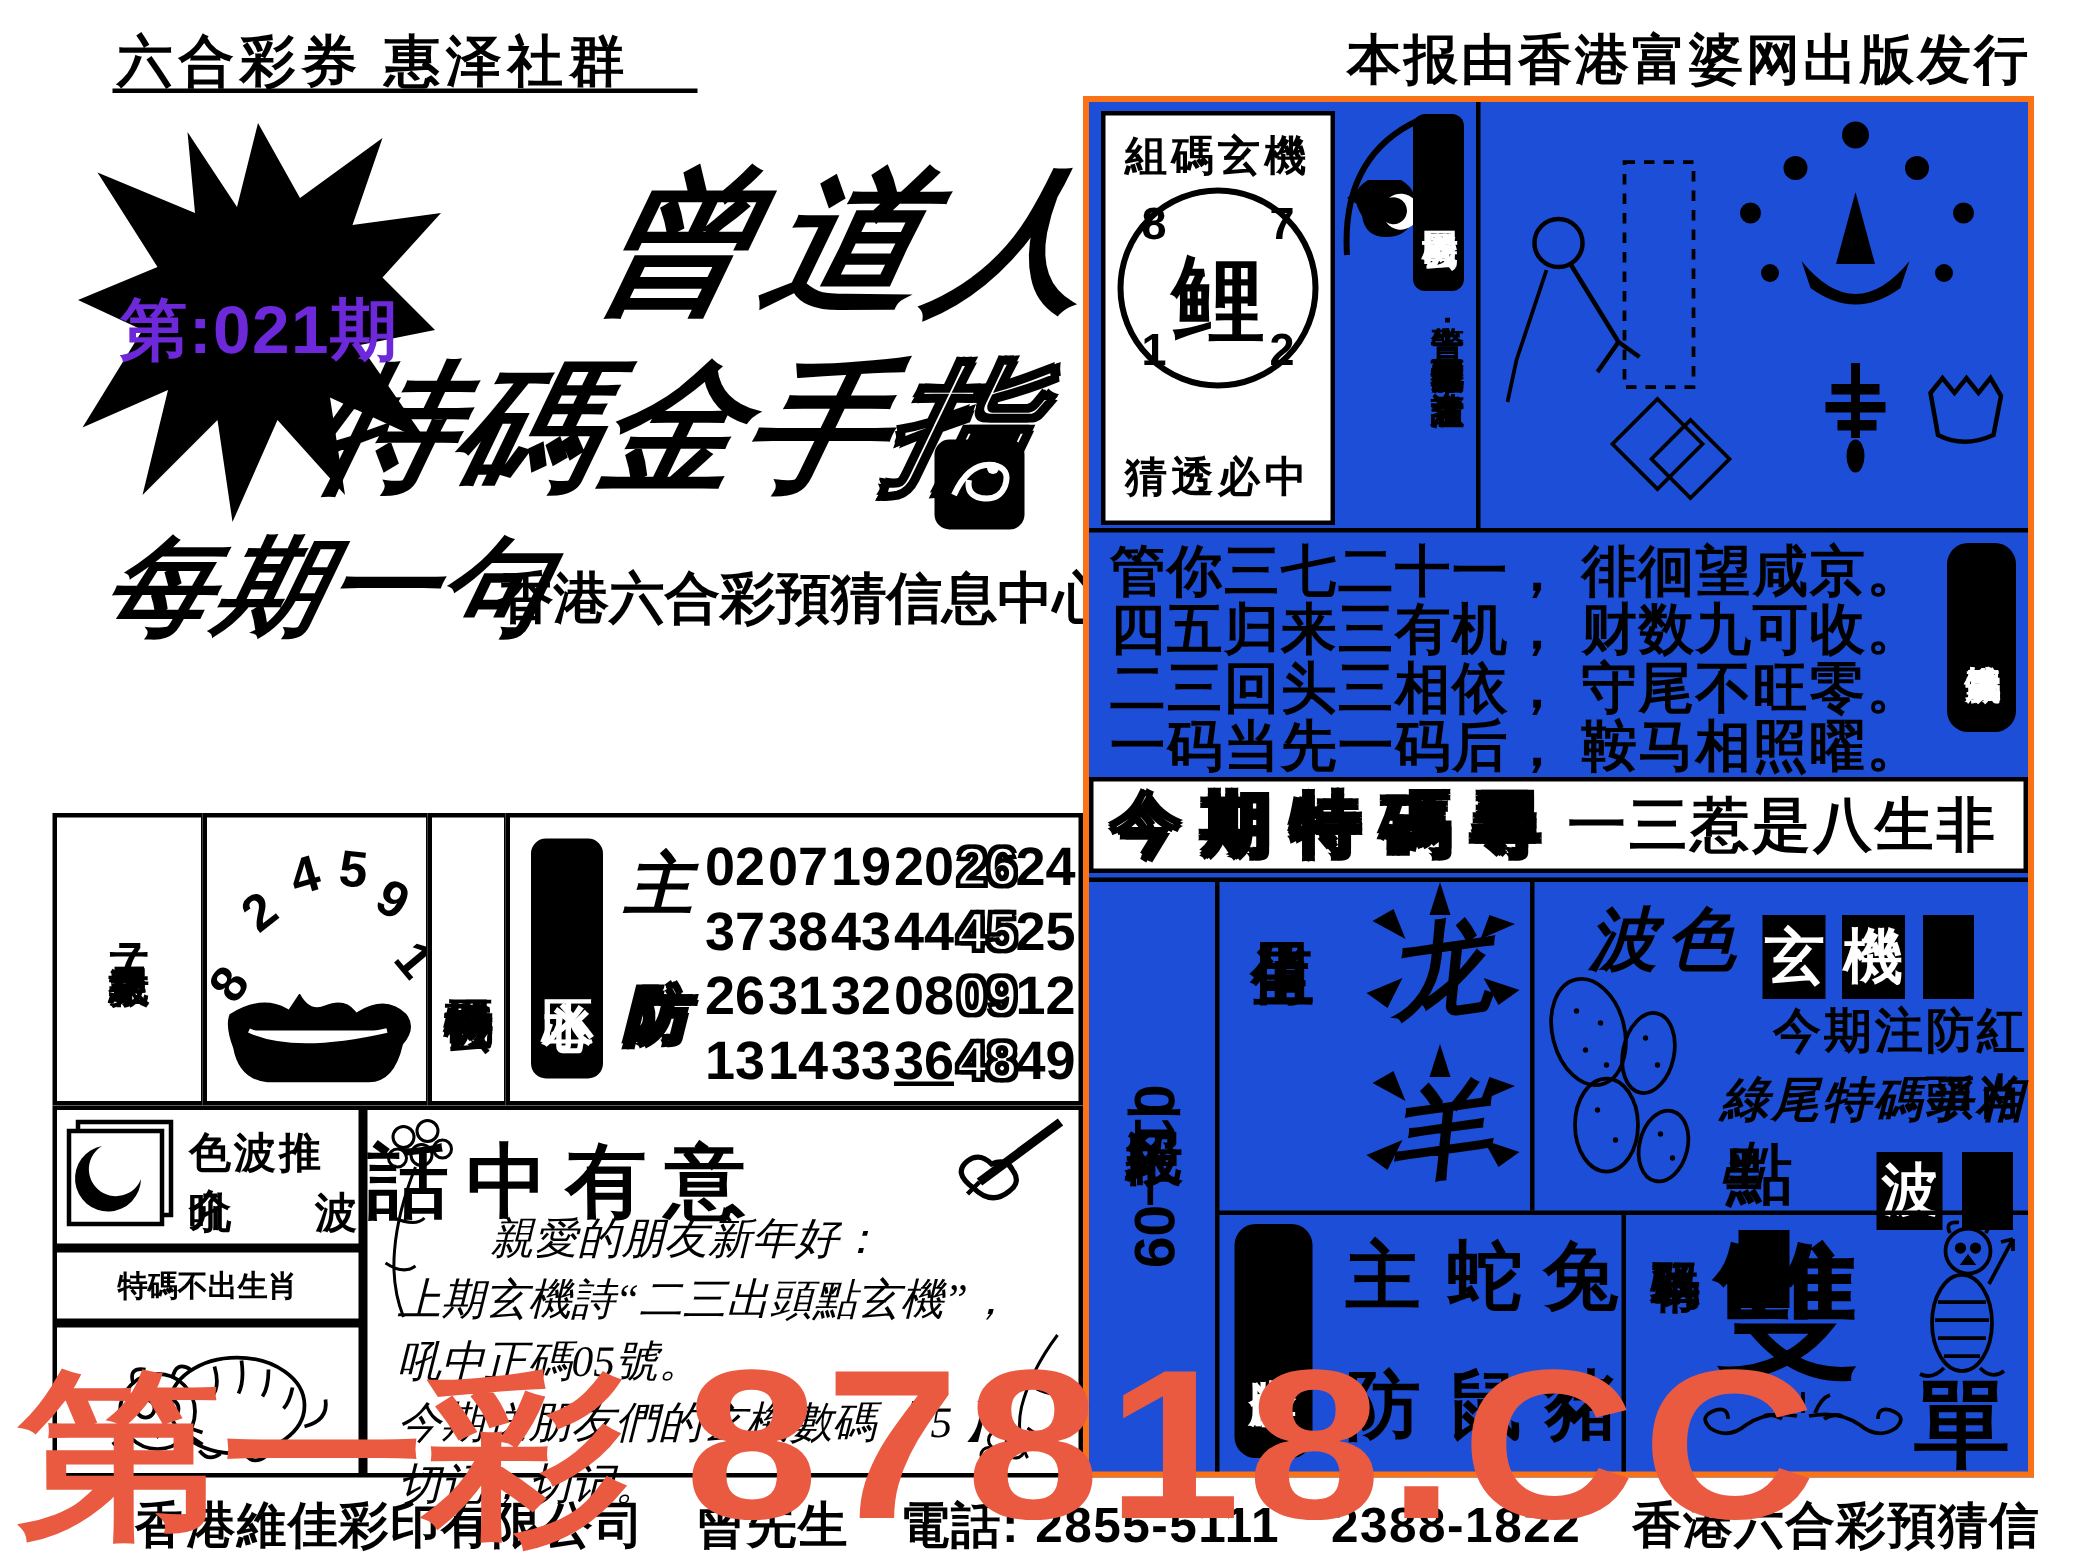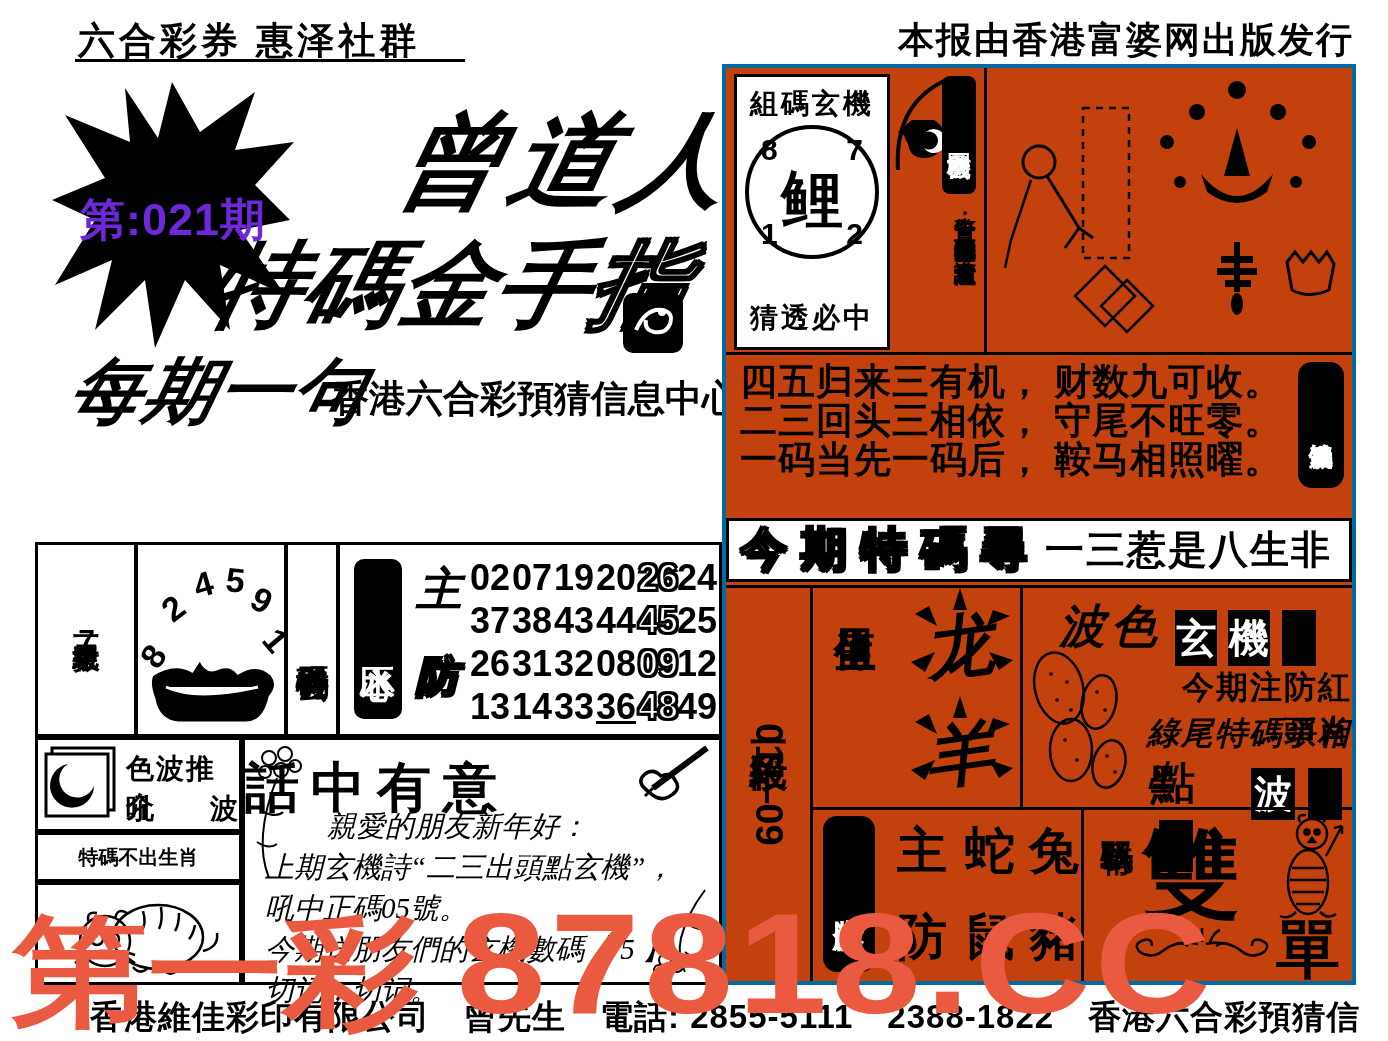--- a/index.html
+++ b/index.html
@@ -1,20 +1,20 @@
 <!DOCTYPE html>
 <html><head>
 <meta charset="utf-8">
 <style>
   html,body{margin:0;padding:0;background:#fff;}
   #page{position:relative;width:1388px;height:1041px;background:#fff;overflow:hidden;
         font-family:"Liberation Sans",sans-serif;color:#000;}
   .abs{position:absolute;}
   .b3{border:3px solid #000;box-sizing:border-box;background:#fff;}
-  .b4{border:4px solid #0369a1;box-sizing:border-box;background:#c2410c;}
+  .b4{border:4px solid #f97316;box-sizing:border-box;background:#1d4ed8;}
   .bold{font-weight:bold;}
   .heavy{font-weight:900;}
   .vtext{writing-mode:vertical-rl;text-orientation:upright;}
   .vmix{writing-mode:vertical-rl;text-orientation:mixed;}
   .outline{color:#fff;-webkit-text-stroke:2px #000;
            text-shadow:-2px -2px 0 #000,2px -2px 0 #000,-2px 2px 0 #000,2px 2px 0 #000;}
   .blacklabel{background:#000;color:#fff;border-radius:12px;display:flex;
               align-items:center;justify-content:center;}
   .skew{transform:skewX(-13deg);transform-origin:left bottom;}
   .serify{font-family:"Liberation Serif",serif;}
@@ -226,20 +226,21 @@
             <rect x="238" y="210" width="26" height="7"></rect>
           <rect x="247" y="172" width="6" height="50"></rect>
           <ellipse cx="250" cy="234" rx="6" ry="11"></ellipse>
         </g>
       </svg>
     </div>
 
     <div class="line" style="left:0;top:284px;width:626px;height:3px;"></div>
 
     <div class="abs heavy serify" style="left:14px;top:294px;width:556px;font-size:37px;line-height:39px;letter-spacing:1px;">
+      <div>管你三七二十一， 徘徊望咸京。</div>
       <div>四五归来三有机， 财数九可收。</div>
       <div>二三回头三相依， 守尾不旺零。</div>
       <div>一码当先一码后， 鞍马相照曜。</div>
     </div>
     <div class="abs blacklabel vtext" style="left:572px;top:294px;width:46px;height:126px;font-size:24px;font-weight:bold;border-radius:14px;">赢钱锦囊</div>
 
     <div class="abs b3" style="left:0;top:450px;width:626px;height:64px;display:flex;align-items:center;">
       <span class="heavy outline" style="font-size:46px;letter-spacing:14px;padding-left:12px;">今期特碼尋</span>
       <span class="heavy serify" style="font-size:39px;letter-spacing:2px;padding-left:4px;">一三惹是八生非</span>
     </div>

